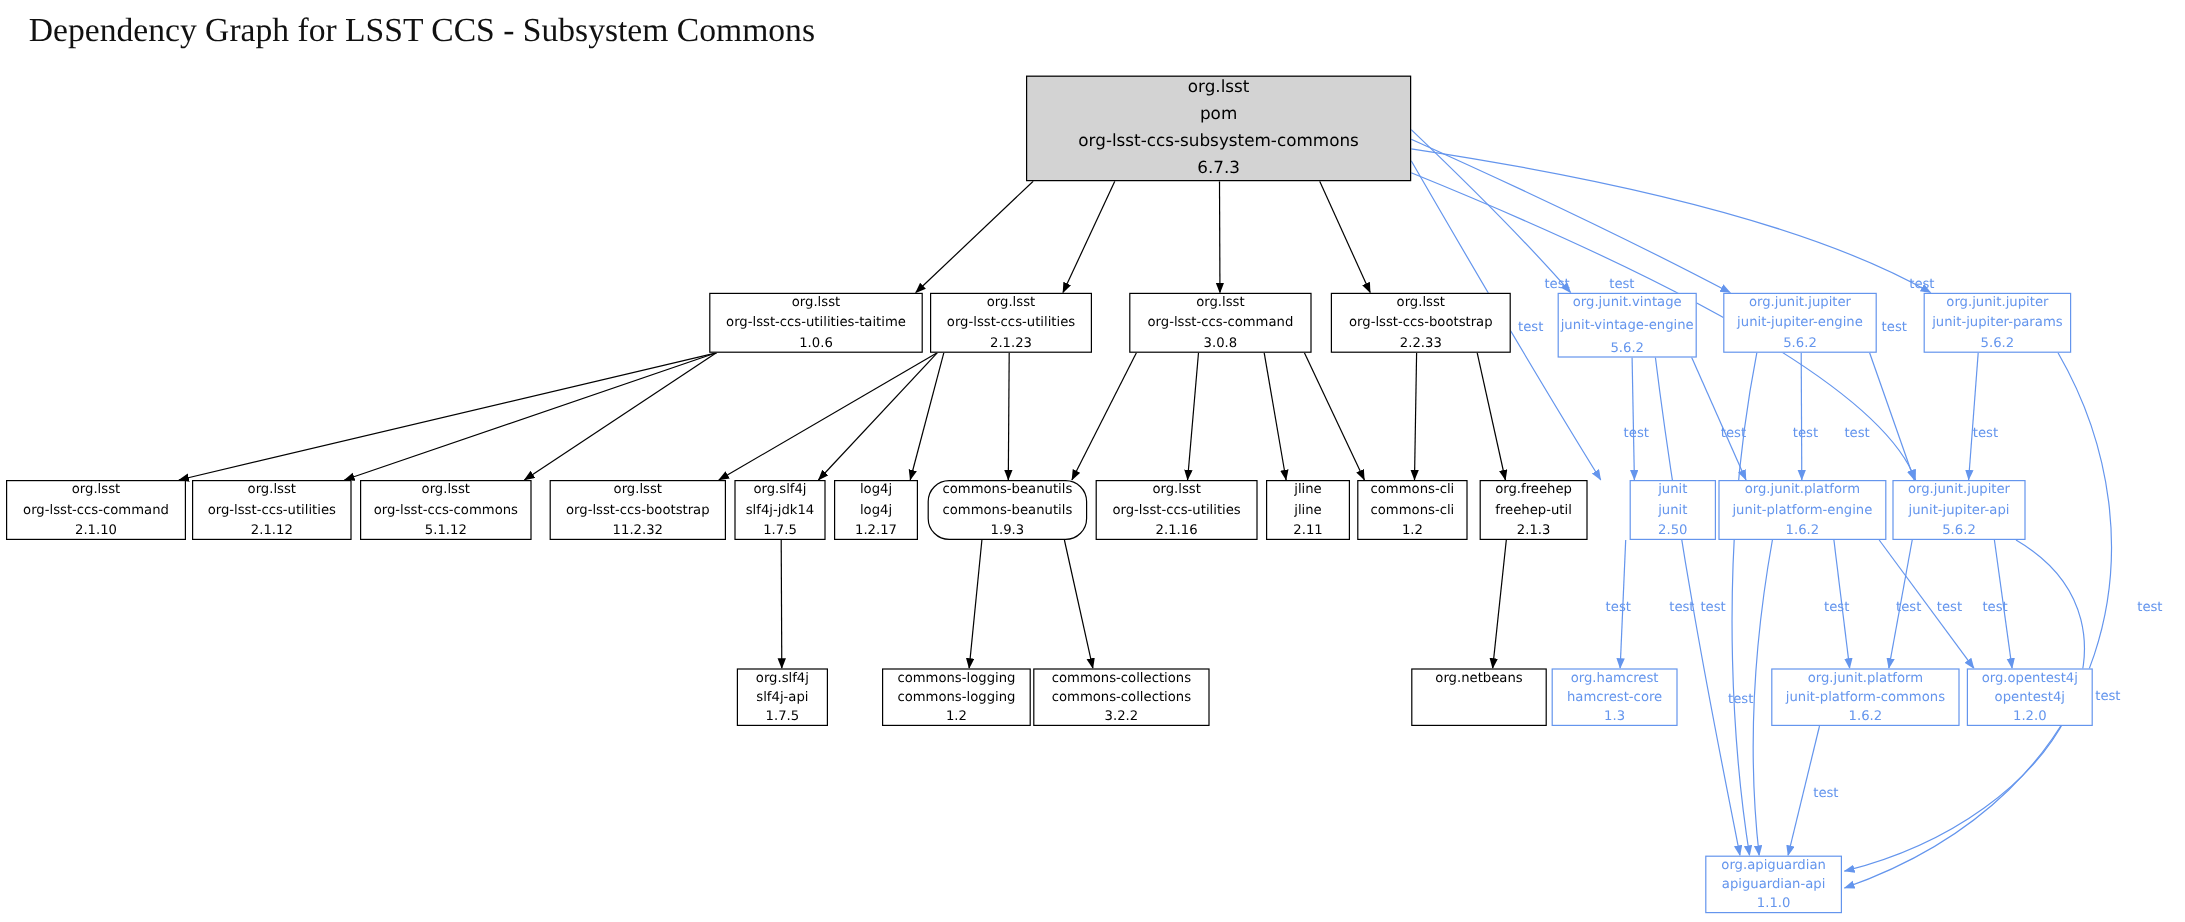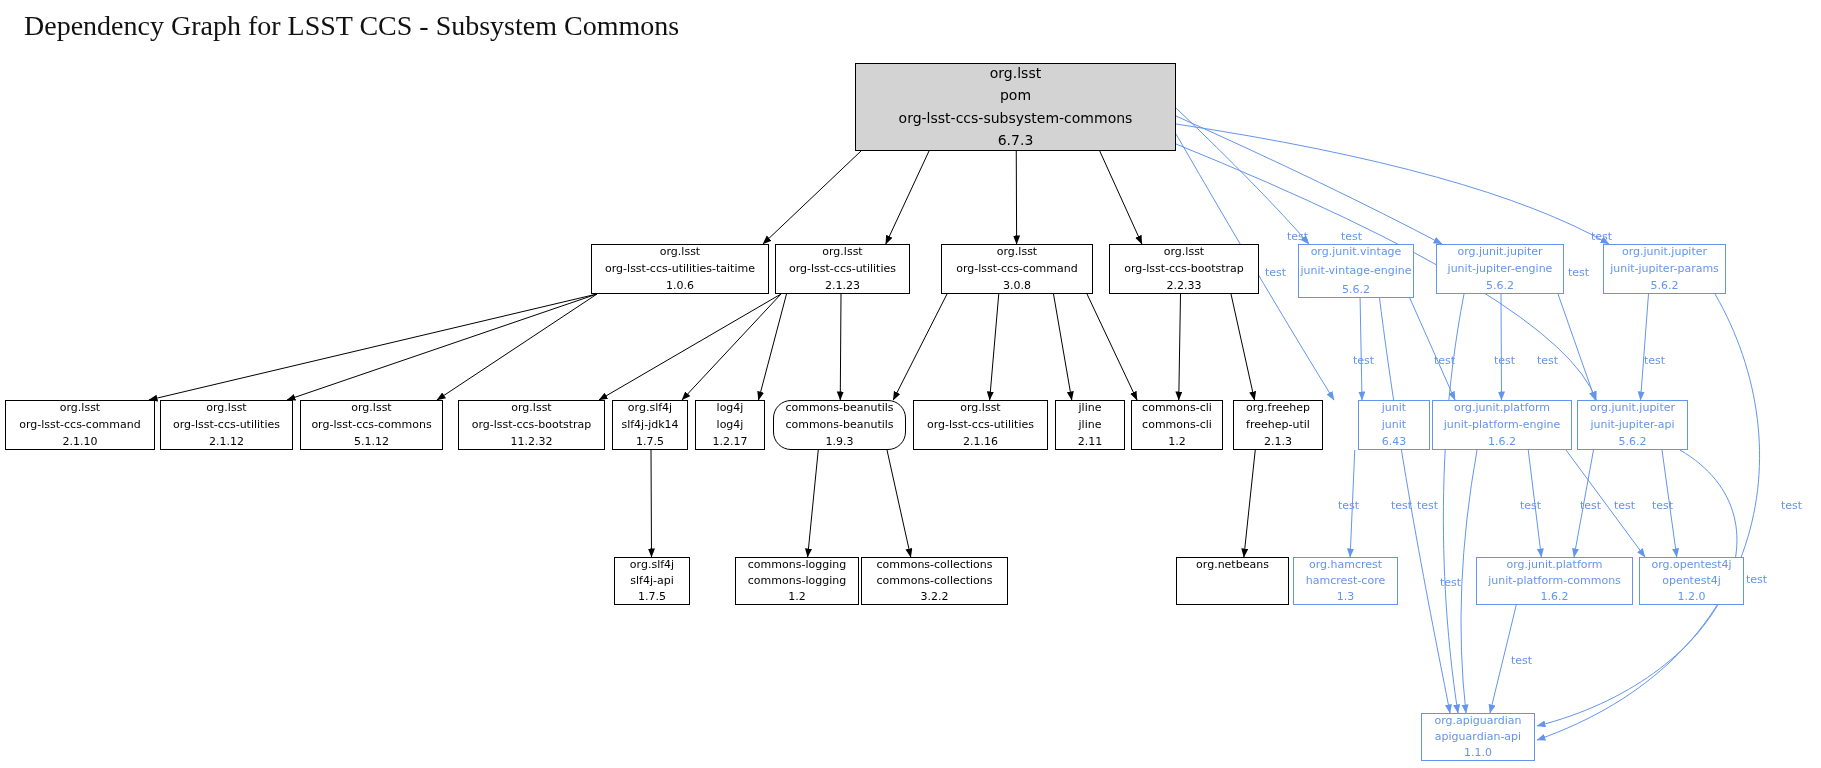--- a/index.html
+++ b/index.html
@@ -181,21 +181,21 @@
         <div>1.2</div>
       </div>
       <div class="node dep" style="left: 1233px; top: 400px; width: 90px; height: 50px;">
         <div>org.freehep</div>
         <div>freehep-util</div>
         <div>2.1.3</div>
       </div>
       <div class="node test" style="left: 1328px; top: 400px; width: 72px; height: 50px; margin-left: 30px;">
         <div>junit</div>
         <div>junit</div>
-        <div>6.43</div>
+        <div>2.50</div>
       </div>
       <div class="node test" style="left: 1432px; top: 400px; width: 140px; height: 50px;">
         <div>org.junit.platform</div>
         <div>junit-platform-engine</div>
         <div>1.6.2</div>
       </div>
       <div class="node test" style="left: 1577px; top: 400px; width: 111px; height: 50px;">
         <div>org.junit.jupiter</div>
         <div>junit-jupiter-api</div>
         <div>5.6.2</div>

